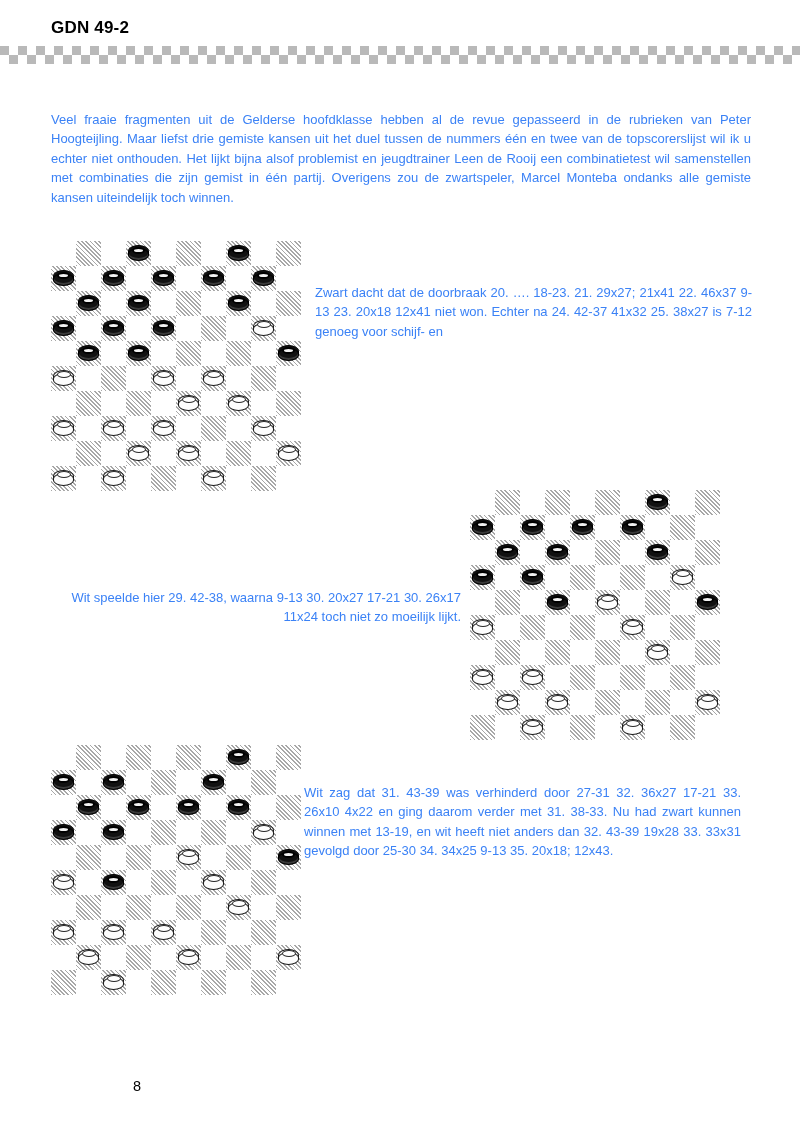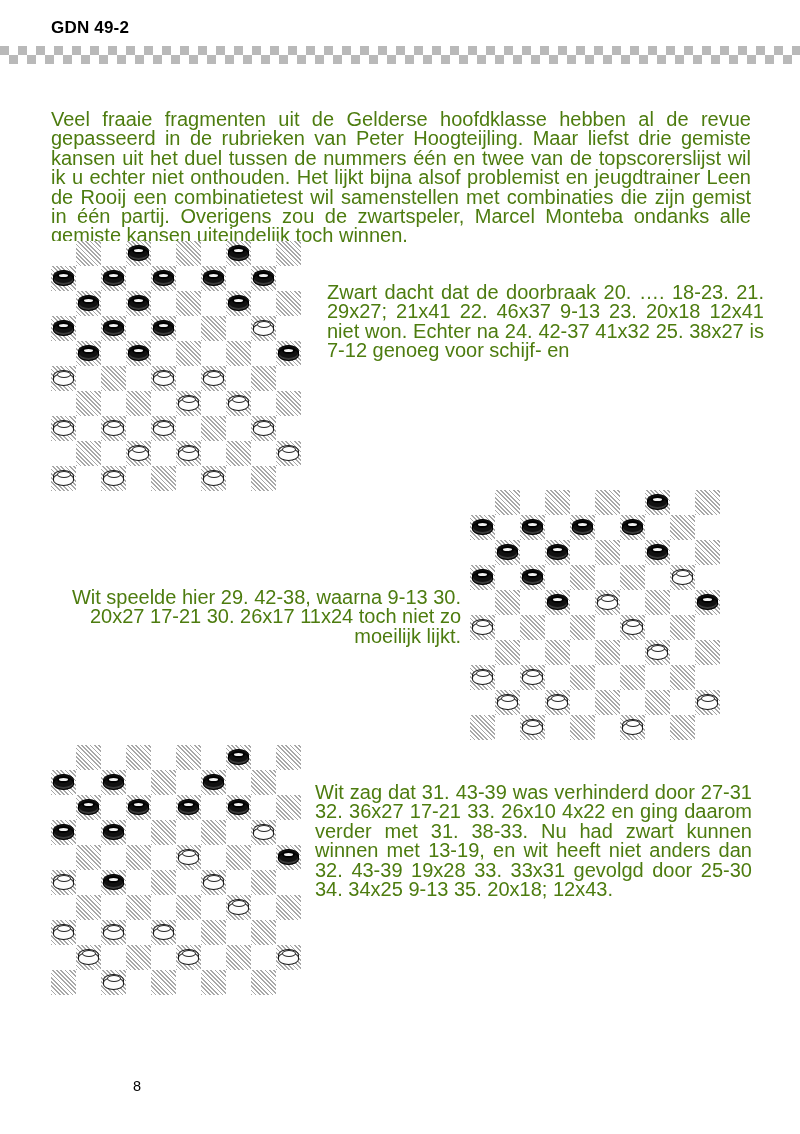--- a/index.html
+++ b/index.html
@@ -42,44 +42,43 @@
       linear-gradient(90deg, #b9b9b9 50%, #ffffff 50%),
       linear-gradient(90deg, #ffffff 50%, #b9b9b9 50%);
     background-size: 18px 9px, 18px 9px;
     background-position: 0 0, 0 9px;
     background-repeat: repeat-x, repeat-x;
   }
 
   
   .body-text {
     position: absolute;
-    font-size: 20px;
+    font-size: 13px;
     line-height: 19.4px;
     text-align: justify;
-    color: #4d7c0f;
+    color: #3b82f6;
   }
   #intro-paragraph {
     left: 51px;
     top: 110px;
     width: 700px;
   }
   #commentary-1 {
     left: 315px;
     top: 283px;
     width: 437px;
-    margin-left: 12px;
   }
   #commentary-2 {
     left: 51px;
     top: 588px;
     width: 410px;
     text-align: right;
   }
   #commentary-3 {
-    left: 315px;
+    left: 304px;
     top: 783px;
     width: 437px;
   }
   .nojust { text-align: left; }
 
   
   .board {
     position: absolute;
     width: 250px;
     height: 250px;

